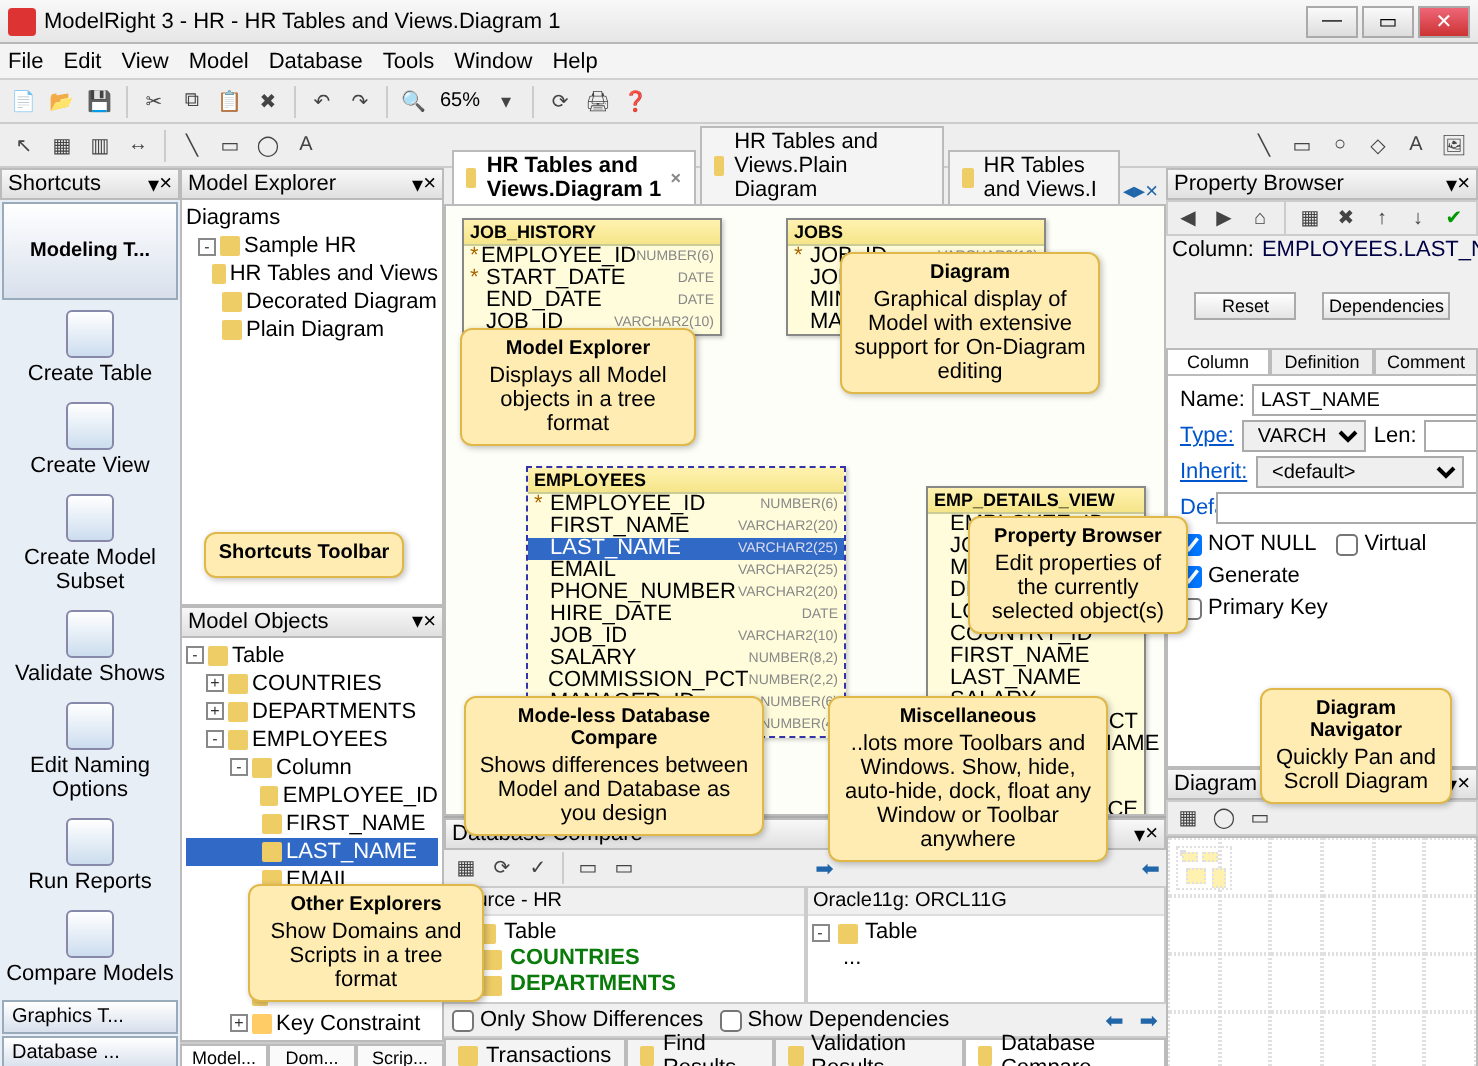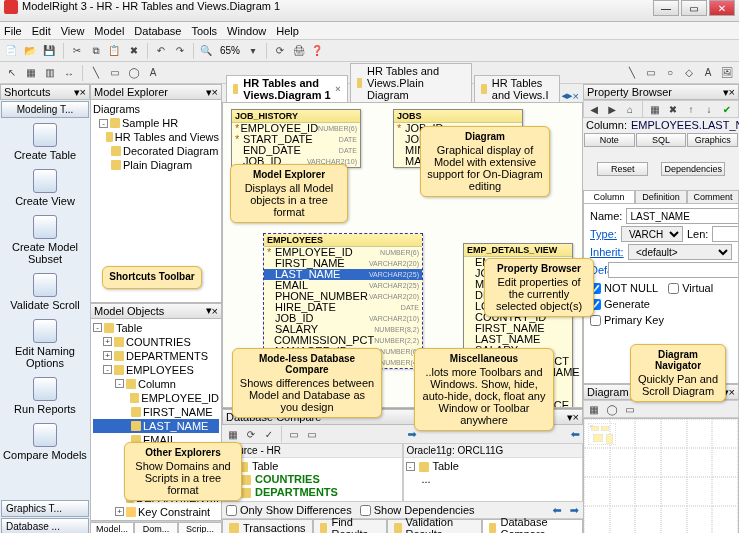--- a/index.html
+++ b/index.html
@@ -1,19 +1,19 @@
 <!DOCTYPE html>
 <html><head>
 <meta charset="utf-8">
 <style>
 * { box-sizing: border-box; margin: 0; padding: 0; font-family: "Segoe UI", Tahoma, sans-serif; font-size: 11px; }
 body { width: 739px; height: 533px; background: #f0f0f0; overflow: hidden; position: relative; }
 
 
-.titlebar { height: 22px; background: linear-gradient(#f8f8f8,#e6e6e6); border-bottom: 1px solid #b8b8b8; display: flex; padding: 0 4px; }
+.titlebar { height: 22px; background: linear-gradient(#f8f8f8,#e6e6e6); border-bottom: 1px solid #b8b8b8; display: flex; align-items: center; padding: 0 4px; }
 .titlebar .app-icon { width: 14px; height: 14px; background: #d33; margin-right: 4px; border-radius: 2px; }
 .titlebar .title { flex: 1; font-size: 11px; }
 .winbtns { display: flex; gap: 2px; }
 .winbtn { width: 26px; height: 16px; border: 1px solid #aaa; background: linear-gradient(#fafafa,#ddd); display: flex; align-items: center; justify-content: center; font-size: 10px; cursor: pointer; }
 .winbtn.close { background: linear-gradient(#e67,#c33); color: #fff; }
 
 
 .menubar { height: 18px; background: #f4f4f4; display: flex; align-items: center; padding: 0 4px; gap: 10px; border-bottom: 1px solid #d0d0d0; }
 .menubar span { cursor: pointer; }
 
@@ -25,21 +25,21 @@
 
 
 .main { display: flex; height: 452px; }
 .col { display: flex; flex-direction: column; }
 .panel-title { height: 16px; background: linear-gradient(#f8f8f8,#e0e0e0); border: 1px solid #bbb; display: flex; align-items: center; padding: 0 3px; font-size: 10px; }
 .panel-title .spacer { flex: 1; }
 .panel-body { border: 1px solid #bbb; border-top: none; background: #fff; overflow: hidden; flex: 1; }
 
 
 .shortcuts { width: 90px; background: #e8eef6; }
-.sc-accordion-hdr { background: linear-gradient(#fff,#d8e0ec); border: 1px solid #9ab; padding: 2px 4px; font-size: 10px; font-weight: normal; text-align: center; margin: 1px; }
+.sc-accordion-hdr { background: linear-gradient(#fff,#d8e0ec); border: 1px solid #9ab; padding: 18px 4px; font-size: 10px; font-weight: bold; text-align: center; margin: 1px; }
 .sc-item { text-align: center; padding: 4px 2px; font-size: 9px; cursor: pointer; }
 .sc-item .sc-icon { width: 24px; height: 24px; margin: 0 auto 2px; border: 1px solid #88a; background: linear-gradient(#fff,#cde); border-radius: 3px; }
 .sc-tabs { margin-top: auto; }
 .sc-tab { background: linear-gradient(#fff,#d8e0ec); border: 1px solid #9ab; padding: 2px 4px; font-size: 10px; margin: 1px; cursor: pointer; }
 
 
 .explorer { width: 132px; }
 .tree { font-size: 10px; padding: 2px; line-height: 14px; }
 .tree-item { white-space: nowrap; display: flex; align-items: center; cursor: pointer; }
 .tree-item.sel { background: #3169c6; color: #fff; }
@@ -177,21 +177,21 @@
     <div class="panel-title">
       <span>Shortcuts</span>
         <span class="spacer"></span>
       <span>▾</span>
       <span>×</span>
     </div>
     <div class="sc-accordion-hdr">Modeling T...</div>
     <div class="sc-item"><div class="sc-icon"></div><span>Create Table</span></div>
     <div class="sc-item"><div class="sc-icon"></div><span>Create View</span></div>
     <div class="sc-item"><div class="sc-icon"></div><span>Create Model Subset</span></div>
-    <div class="sc-item"><div class="sc-icon"></div><span>Validate Scroll</span></div>
+    <div class="sc-item"><div class="sc-icon"></div><span>Validate Shows</span></div>
     <div class="sc-item"><div class="sc-icon"></div><span>Edit Naming Options</span></div>
     <div class="sc-item"><div class="sc-icon"></div><span>Run Reports</span></div>
     <div class="sc-item"><div class="sc-icon"></div><span>Compare Models</span></div>
     <div class="sc-tabs">
       <div class="sc-tab">Graphics T...</div>
       <div class="sc-tab">Database ...</div>
     </div>
   </div>
 
   <div class="col explorer">
@@ -618,25 +618,20 @@
       <div class="tbbtn">▦</div>
       <div class="tbbtn">✖</div>
       <div class="tbbtn">↑</div>
       <div class="tbbtn">↓</div>
       <div class="tbbtn" style="color:#090">✔</div>
     </div>
     <div class="prop-line">
         <span>Column:</span>
         <span style="color:#004">EMPLOYEES.LAST_NAME</span>
       </div>
-    <div style="display:flex;gap:1px;padding:1px">
-      <div class="prop-btn">Note</div>
-      <div class="prop-btn">SQL</div>
-      <div class="prop-btn">Graphics</div>
-    </div>
     <div style="display:flex;gap:13px;padding:14px">
       <div class="prop-btn">Reset</div>
       <div class="prop-btn">Dependencies</div>
     </div>
     <div class="prop-tabs">
       <div class="prop-tab" style="background:#fff">Column</div>
       <div class="prop-tab">Definition</div>
       <div class="prop-tab">Comment</div>
     </div>
     <div class="panel-body" style="flex:1;padding:3px">

